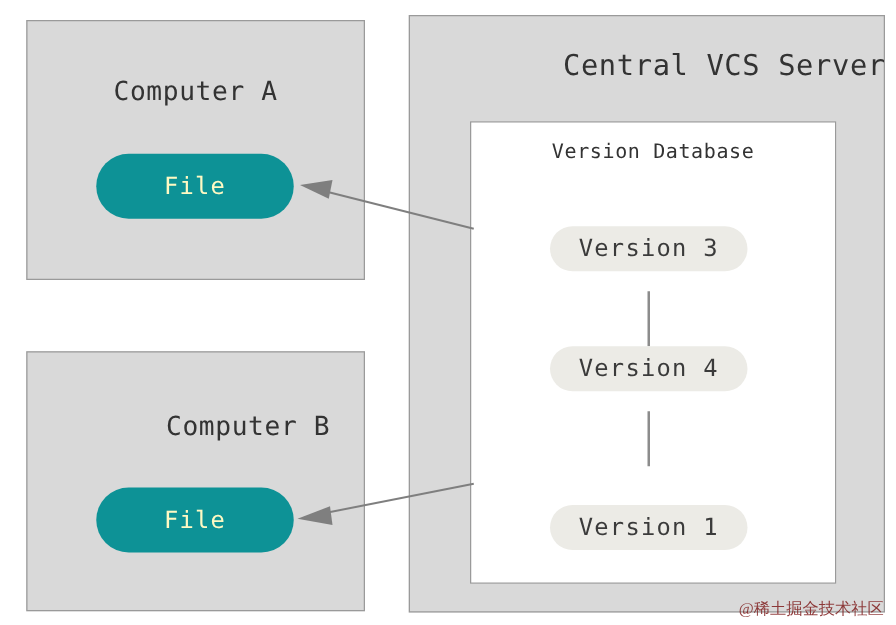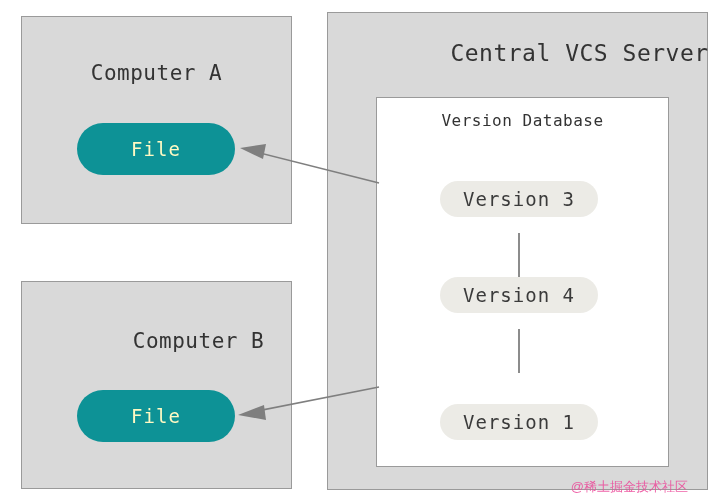--- a/index.html
+++ b/index.html
@@ -107,25 +107,25 @@
     left: 0;
     top: 0;
     width: 717px;
     height: 500px;
     pointer-events: none;
   }
 
   
   #watermark {
     position: absolute;
-    right: 29px;
+    right: 10px;
     bottom: 4px;
-    color: #ec4899;
+    color: #7f1d1d;
     font-size: 13px;
-    font-family: Liberation Sans, sans-serif;
+    font-family: Liberation Serif, serif;
     white-space: nowrap;
     opacity: 0.85;
   }
 </style>
 </head>
 <body>
 
 <div id="canvas">
 
   <div class="gbox" id="computer-a"></div>

